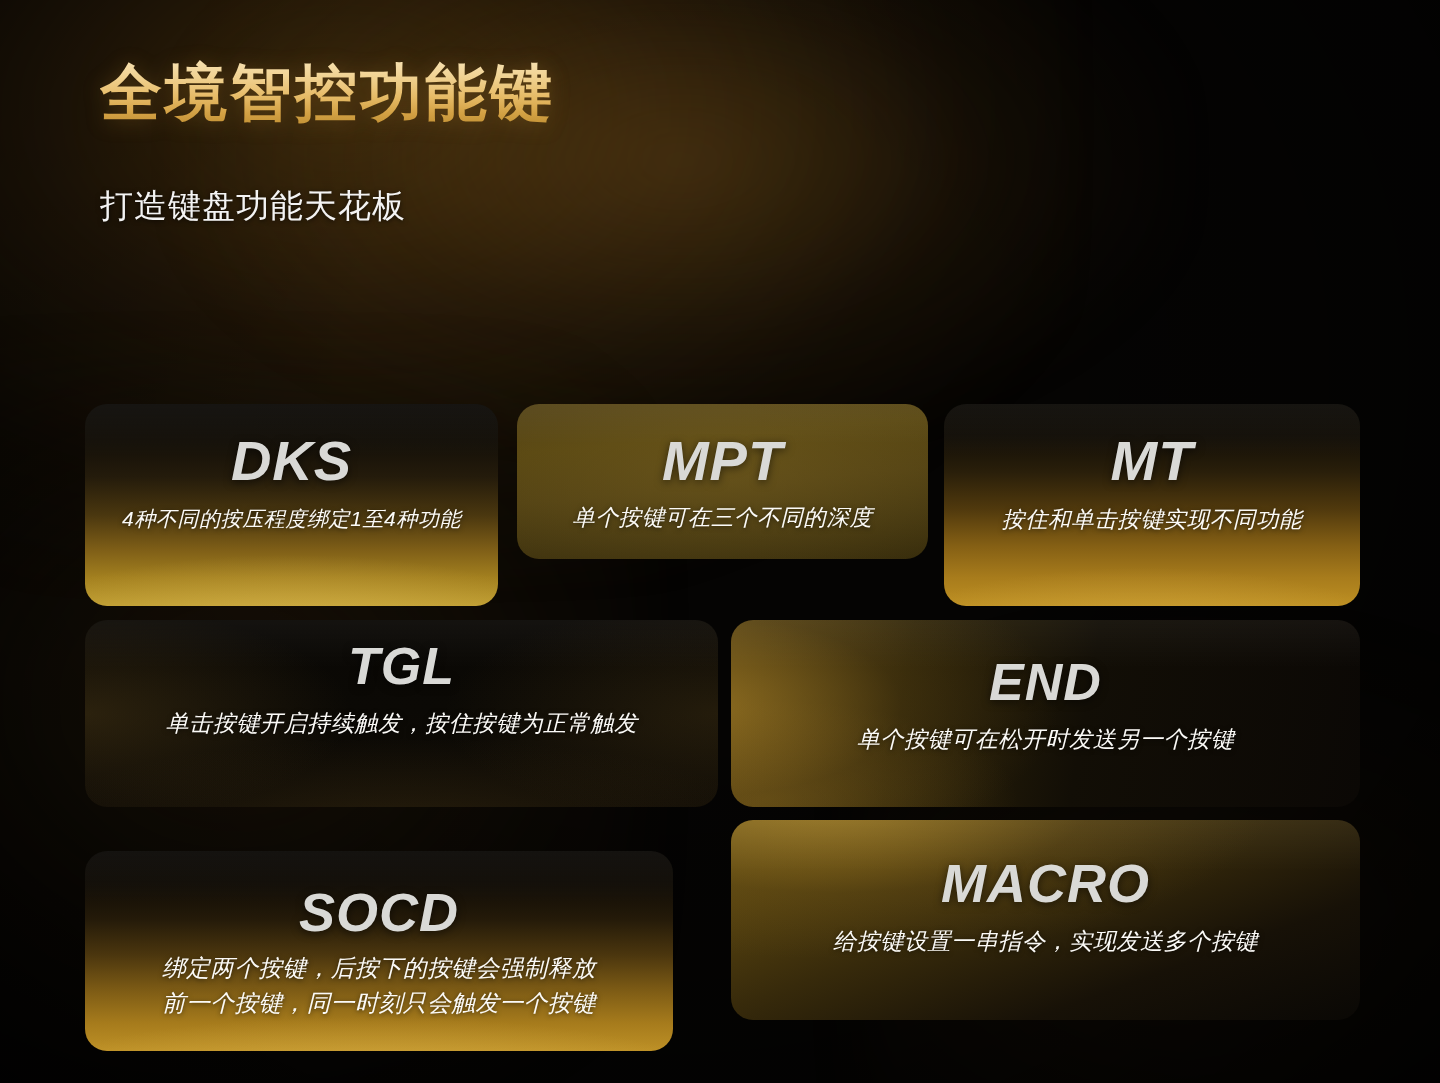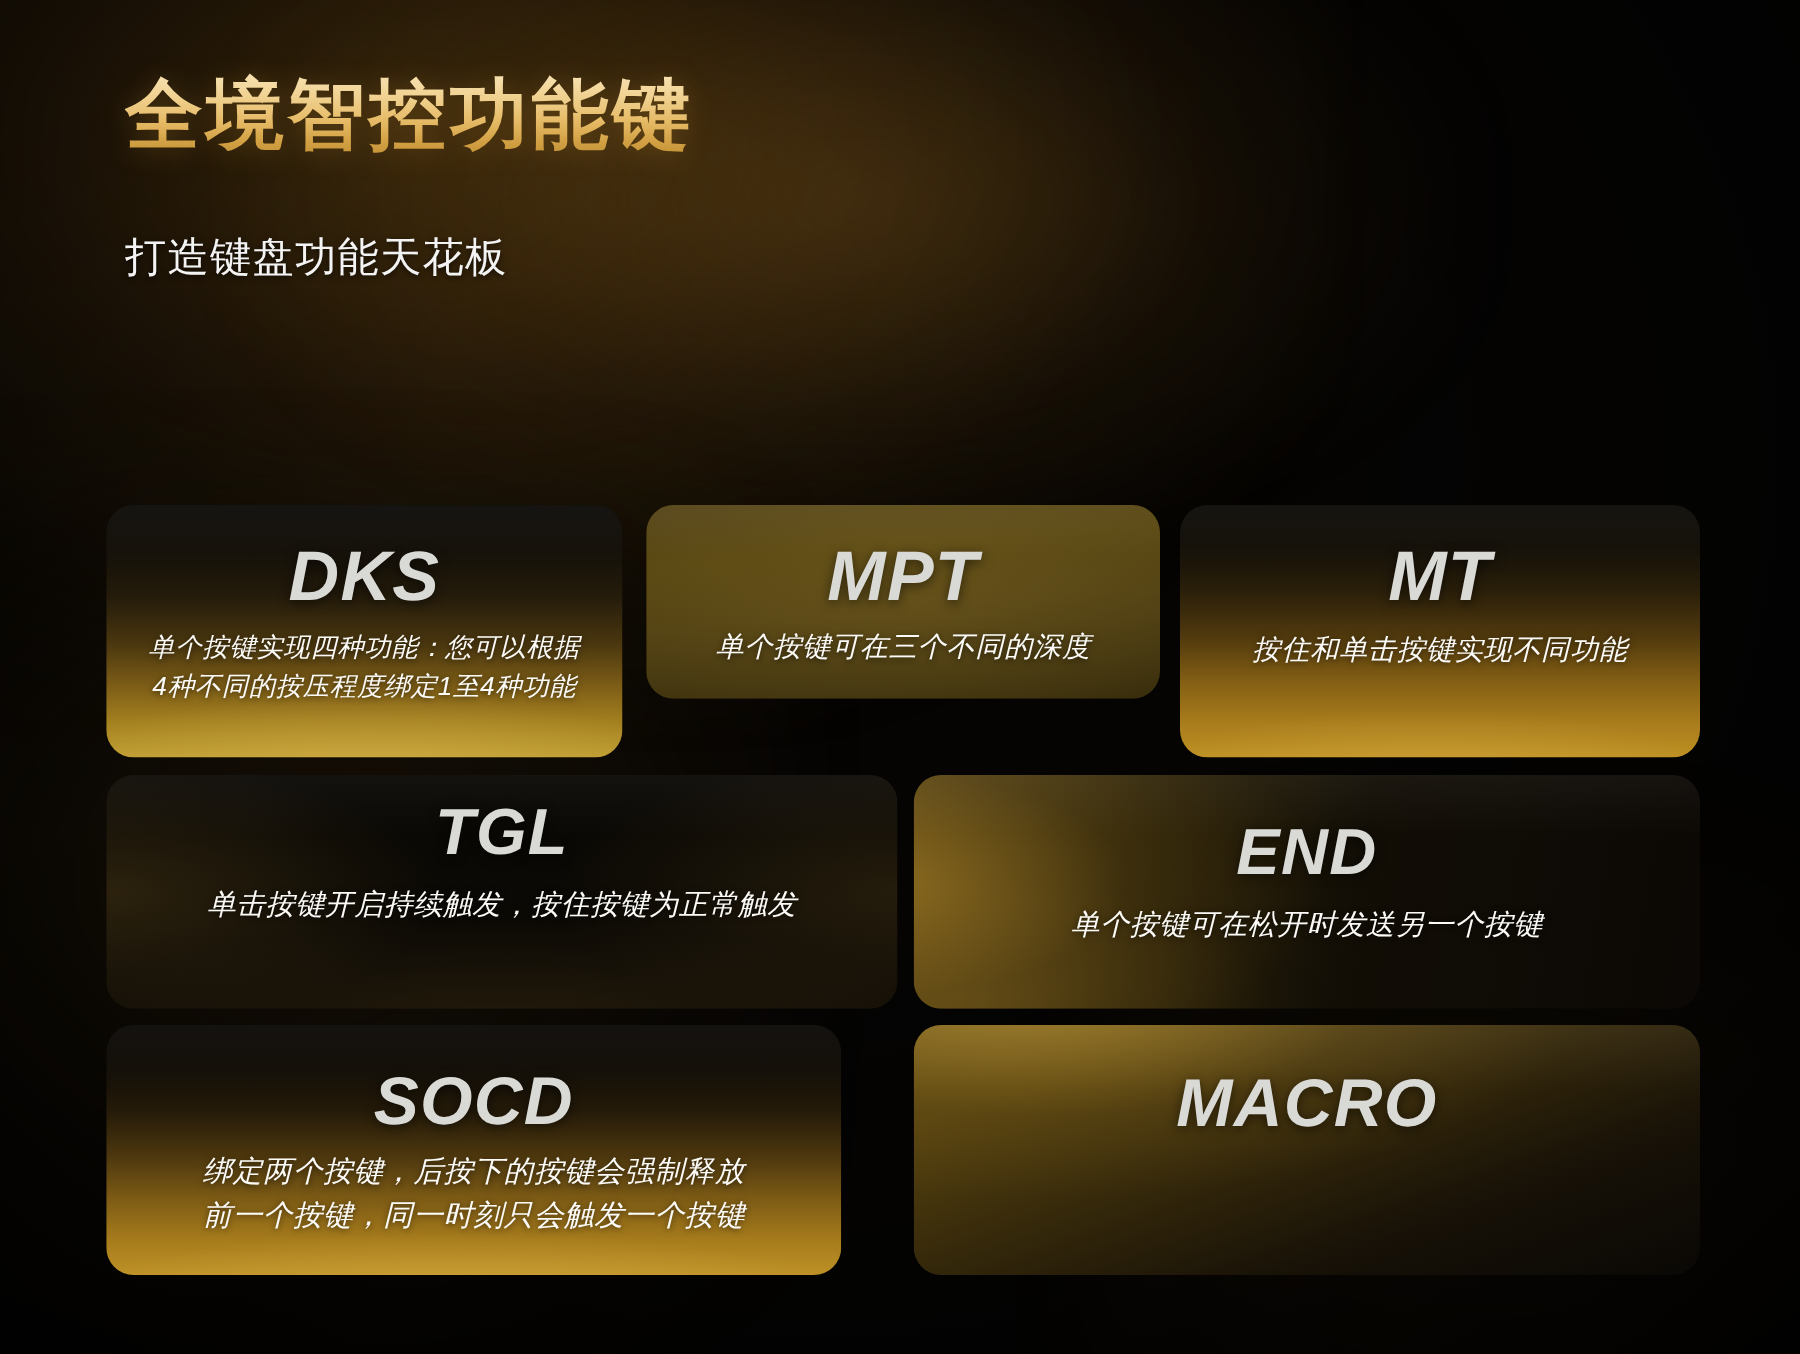--- a/index.html
+++ b/index.html
@@ -135,21 +135,21 @@
 
   
   
   #card-dks  { left:85px;  top:404px; width:413px; height:202px; }
   #card-mpt  { left:517px; top:404px; width:411px; height:155px; }
   #card-mt   { left:944px; top:404px; width:416px; height:202px; }
   
   #card-tgl  { left:85px;  top:620px; width:633px; height:187px; }
   #card-end  { left:731px; top:620px; width:629px; height:187px; }
   
-  #card-socd { left:85px;  top:820px; width:588px; height:200px; }
+  #card-socd { left:85px;  top:851px; width:588px; height:200px; }
   #card-macro{ left:731px; top:820px; width:629px; height:200px; }
 
   
   #card-dks {
     background:
       radial-gradient(ellipse 120% 70% at 50% 118%, rgba(233,196,96,0.55) 0%, rgba(0,0,0,0) 62%),
       linear-gradient(180deg,
         #0c0a07 0%, #130f08 18%, #241b0b 36%,
         #4a370f 55%, #7e5e17 72%, #a3801f 86%, #bb9a2e 100%);
   }
@@ -226,21 +226,20 @@
     </div>
   </div>
 
   <div id="card-grid">
 
     <div class="card" id="card-dks">
       <div class="card-inner">
         <div class="card-sheen"></div>
         <div class="card-title">DKS</div>
         <div class="card-desc">
-          <span class="d-line">单个按键实现四种功能：您可以根据</span>
           <span class="d-line">4种不同的按压程度绑定1至4种功能</span>
         </div>
       </div>
     </div>
 
     <div class="card" id="card-mpt">
       <div class="card-inner">
         <div class="card-sheen"></div>
         <div class="card-title">MPT</div>
         <div class="card-desc">
@@ -287,19 +286,22 @@
           <span class="d-line">绑定两个按键，后按下的按键会强制释放</span>
           <span class="d-line">前一个按键，同一时刻只会触发一个按键</span>
         </div>
       </div>
     </div>
 
     <div class="card" id="card-macro">
       <div class="card-inner">
         <div class="card-sheen"></div>
         <div class="card-title">MACRO</div>
+        <div class="card-desc">
+          <span class="d-line">给按键设置一串指令，实现发送多个按键</span>
+        </div>
       </div>
     </div>
 
   </div>
 
   <div class="vignette"></div>
 </div>
 
 </body></html>

